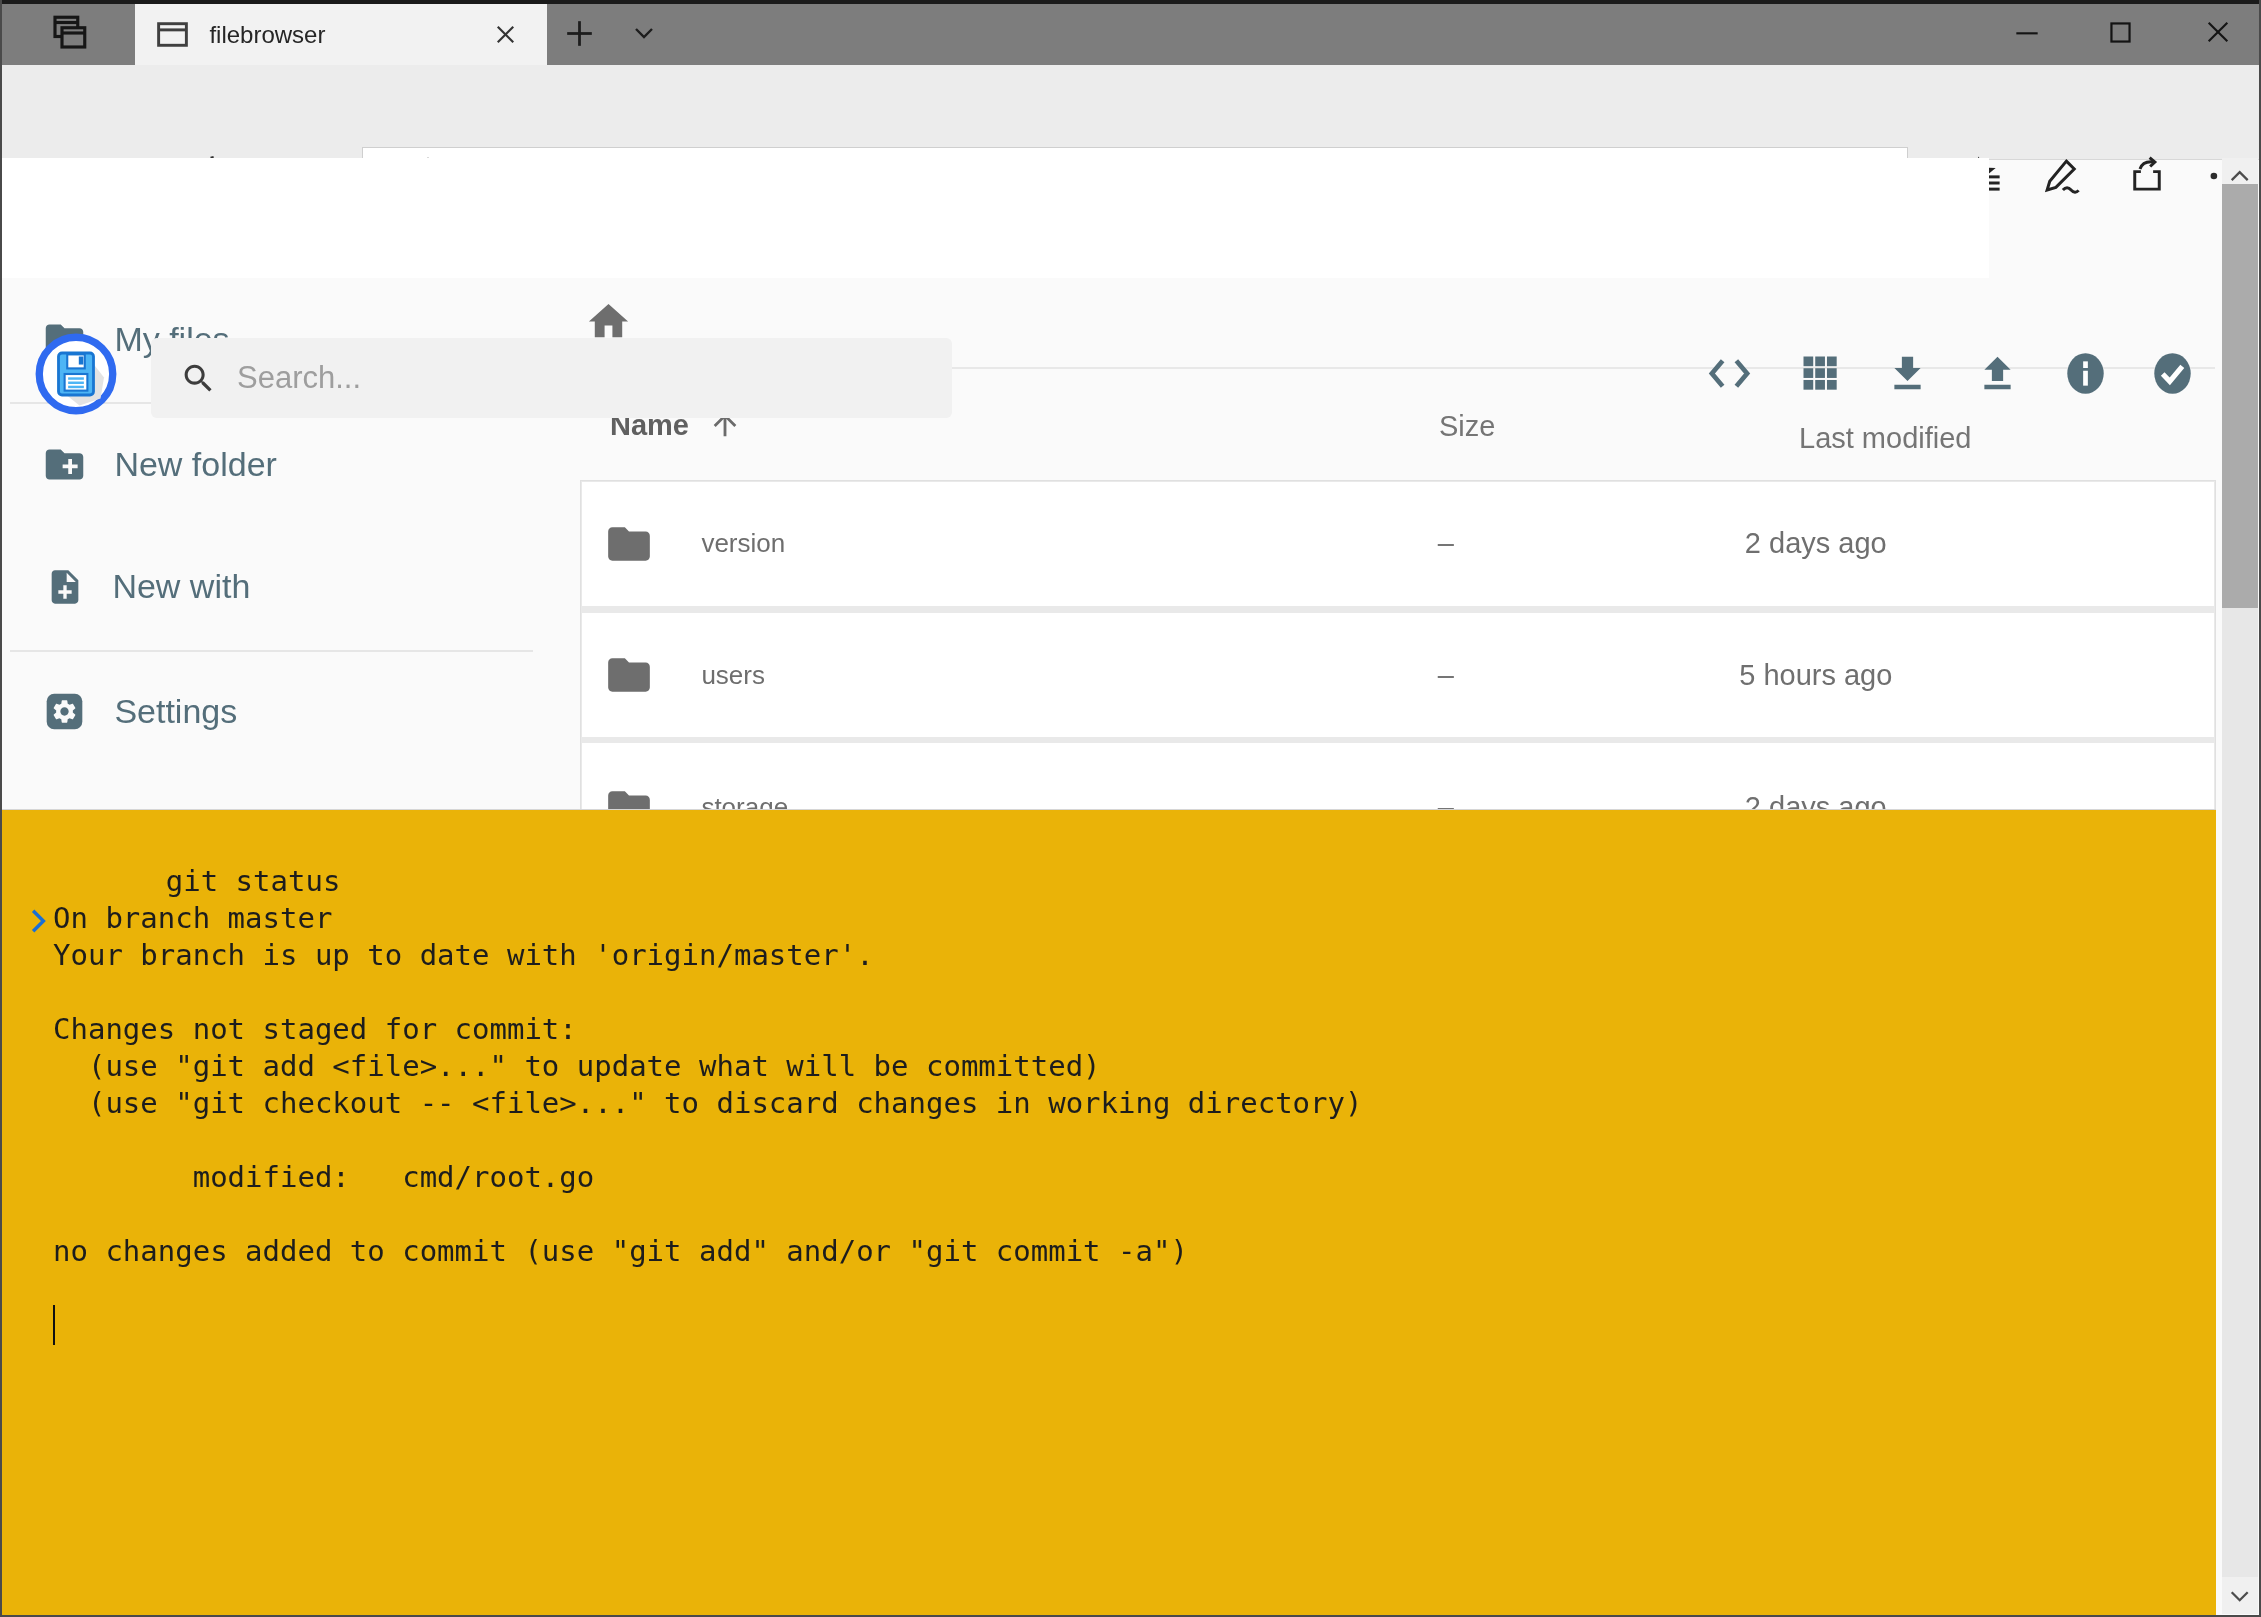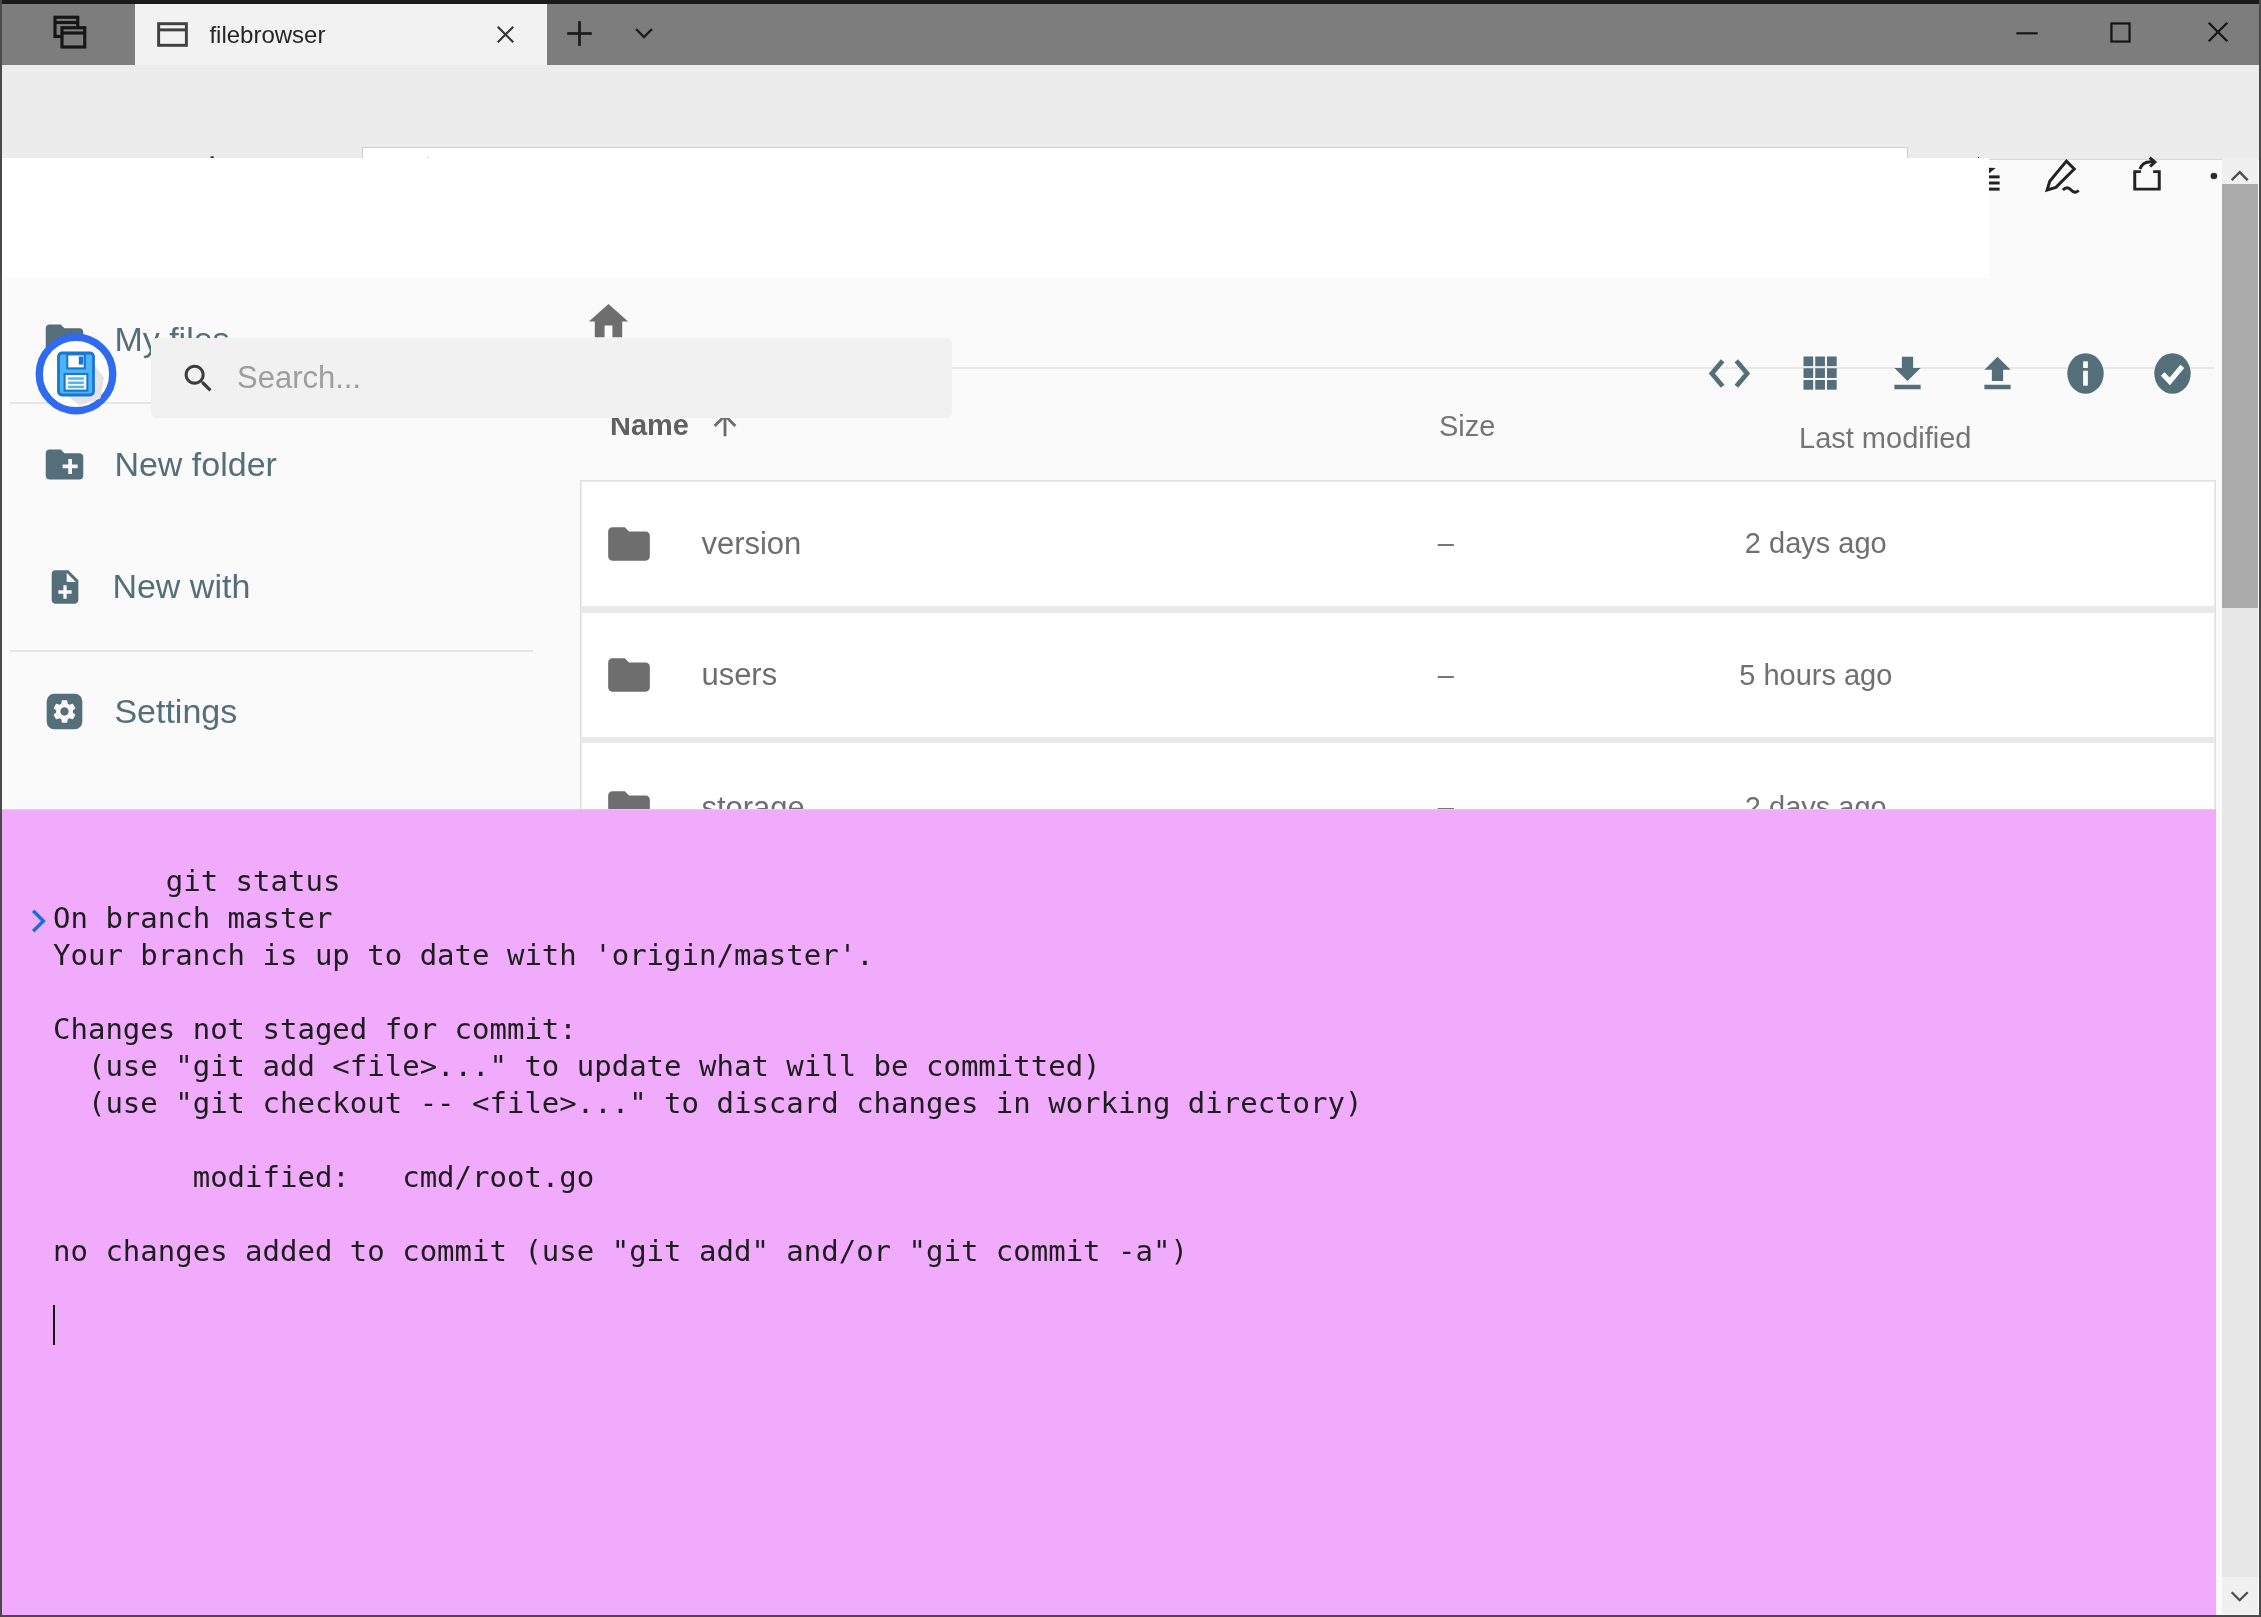--- a/index.html
+++ b/index.html
@@ -45,27 +45,27 @@
   .side-item .lbl{font-size:34px;color:#546e7a;margin-left:27.4px;white-space:nowrap;}
   .side-div{left:9.7px;width:523px;height:1.6px;background:#e6e6e6;}
 
   
   .home-crumb{left:585px;top:298px;width:47px;height:47px;}
   .crumb-div{left:565px;top:367px;width:1650px;height:1.6px;background:#e8e8e8;}
   .col-hdr{font-size:29px;color:#757575;white-space:nowrap;}
   .col-name{font-weight:700;color:#606060;}
   .rows-wrap{left:580px;top:480px;width:1636px;height:397px;background:#e9e9e9;border:0.8px solid #e0e0e0;box-sizing:border-box;}
   .frow{position:absolute;left:0.8px;width:1632px;height:124px;background:#ffffff;display:flex;align-items:center;}
-  .frow .fname{font-size:31px;color:#6e6e6e;margin-left:47px;}
+  .frow .fname{font-size:26px;color:#6e6e6e;margin-left:47px;}
   .frow .fsize{position:absolute;left:856px;font-size:29px;color:#757575;}
   .frow .fdate{position:absolute;left:1113px;width:242px;text-align:center;font-size:29px;color:#6f6f6f;white-space:nowrap;}
   .folder-ico{margin-left:22.6px;}
 
   
-  .terminal{left:0;top:809px;width:2216px;height:808px;background:#f0abfc;border-top:1.6px solid #d6d6d6;
+  .terminal{left:0;top:809px;width:2216px;height:808px;background:#eab308;border-top:1.6px solid #d6d6d6;
             z-index:5;box-sizing:border-box;padding-top:16px;}
   .term-line{position:relative;height:37px;padding-left:53px;white-space:pre;
              font-family:"DejaVu Sans Mono",monospace;font-size:29px;line-height:37px;color:#1d1d1d;}
   .prompt-chevron{position:absolute;left:24px;top:4.8px;}
   .prompt-text{margin-left:8px;}
   .cursor-bar{display:inline-block;width:2.4px;height:40px;background:#111;vertical-align:middle;margin-top:-4.8px;}
 
   
   .scrollbar{left:2222px;top:158px;width:36px;height:1456px;background:#e7e7e7;z-index:10;}
   .sb-btn{position:absolute;left:0;width:36px;height:37px;background:#f0f0f0;display:flex;align-items:center;justify-content:center;}

